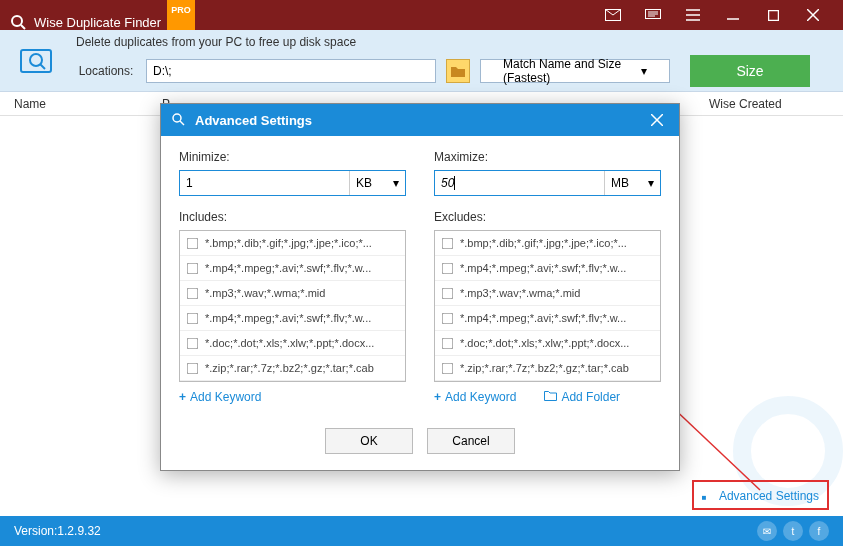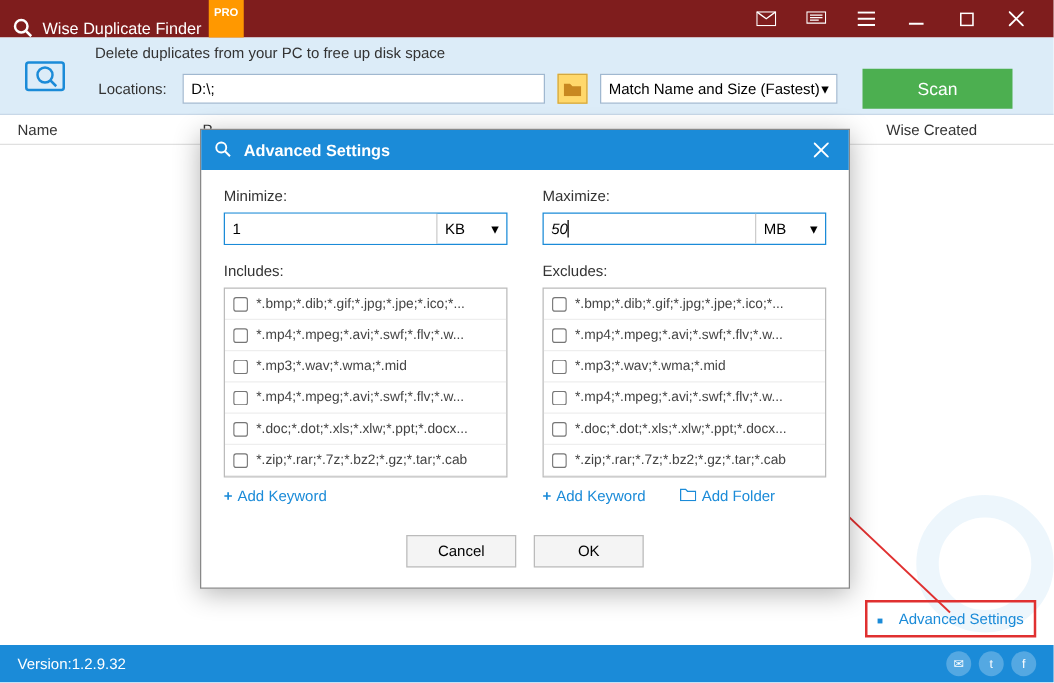--- a/index.html
+++ b/index.html
@@ -14,21 +14,21 @@
 .titlebar-btn svg { stroke: #fff; fill: none; }
 
 .toolbar { height: 62px; background: #dcecf8; border-bottom: 1px solid #c8d8e8; display: flex; align-items: center; padding: 0 14px; }
 .search-icon-box { width: 50px; height: 40px; display: flex; align-items: center; justify-content: center; }
 .toolbar-mid { flex: 1; padding-left: 12px; }
 .hint { font-size: 12px; color: #333; margin-bottom: 6px; }
 .locations-row { display: flex; align-items: center; gap: 10px; }
 .locations-label { font-size: 12px; color: #333; width: 60px; text-align: center; }
 .locations-input { width: 290px; height: 24px; border: 1px solid #a0b8d0; background: #fff; padding: 0 6px; font-size: 12px; }
 .folder-btn { width: 24px; height: 24px; background: #ffd86b; border: 1px solid #d4a840; display: flex; align-items: center; justify-content: center; cursor: pointer; }
-.match-select { width: 190px; height: 24px; border: 1px solid #a0b8d0; background: #fff; padding: 0 6px; font-size: 12px; display: flex; align-items: center; justify-content: space-between; cursor: pointer; }
+.match-select { width: 190px; height: 24px; border: 1px solid #a0b8d0; background: #fff; padding: 0 22px; font-size: 12px; display: flex; align-items: center; justify-content: space-between; cursor: pointer; }
 .scan-btn { width: 120px; height: 32px; background: #4caf50; color: #fff; border: none; font-size: 14px; font-weight: 500; cursor: pointer; margin-left: 10px; }
 
 .columns-row { height: 24px; border-bottom: 1px solid #e0e0e0; display: flex; align-items: center; padding: 0 14px; font-size: 12px; color: #333; }
 .col-name { width: 148px; }
 .col-path { flex: 1; }
 .col-date { width: 120px; }
 
 .content-area { position: absolute; top: 116px; left: 0; right: 0; bottom: 30px; background: #fff; }
 
 .modal { position: absolute; left: 160px; top: 103px; width: 520px; background: #fff; border: 1px solid #888; box-shadow: 0 4px 20px rgba(0,0,0,0.3); z-index: 10; }
@@ -133,21 +133,21 @@
       <input class="locations-input" value="D:\;" style="">
       <div class="folder-btn">
         <svg width="14" height="12" viewBox="0 0 14 12">
             <path d="M0 2 h5 l2 2 h7 v8 h-14 z" fill="#c88820"></path>
           </svg>
       </div>
       <div class="match-select">
         <span>Match Name and Size (Fastest)</span>
         <span>▾</span>
       </div>
-      <button class="scan-btn">Scan</button>
+      <button class="scan-btn">Size</button>
     </div>
   </div>
 </div>
 
 <div class="columns-row">
   <div class="col-name">Name</div>
   <div class="col-path">P</div>
   <div class="col-date">Wise Created</div>
 </div>
 
@@ -271,22 +271,22 @@
               <span><svg width="13" height="11" viewBox="0 0 13 11">
                   <path d="M0.5 1.5 h4 l1.5 1.5 h6.5 v7.5 h-12 z" fill="none" stroke="#1b8bd8" stroke-width="1"></path>
                 </svg></span>
               <span>Add Folder</span>
             </div>
         </div>
       </div>
     </div>
   </div>
   <div class="modal-foot">
+    <button class="modal-btn">OK</button>
     <button class="modal-btn">Cancel</button>
-    <button class="modal-btn">OK</button>
   </div>
 </div>
 
 <svg class="arrow-svg" style="left:640px; top:380px;" width="150" height="120" viewBox="0 0 150 120">
   <defs>
       <marker id="ah" markerWidth="8" markerHeight="8" refX="6" refY="3" orient="auto">
         <path d="M0,0 L7,3 L0,6 z" fill="#e03030"></path>
       </marker>
     </defs>
   <line x1="120" y1="110" x2="10" y2="6" stroke="#e03030" stroke-width="1.5" marker-end="url(#ah)"></line>

